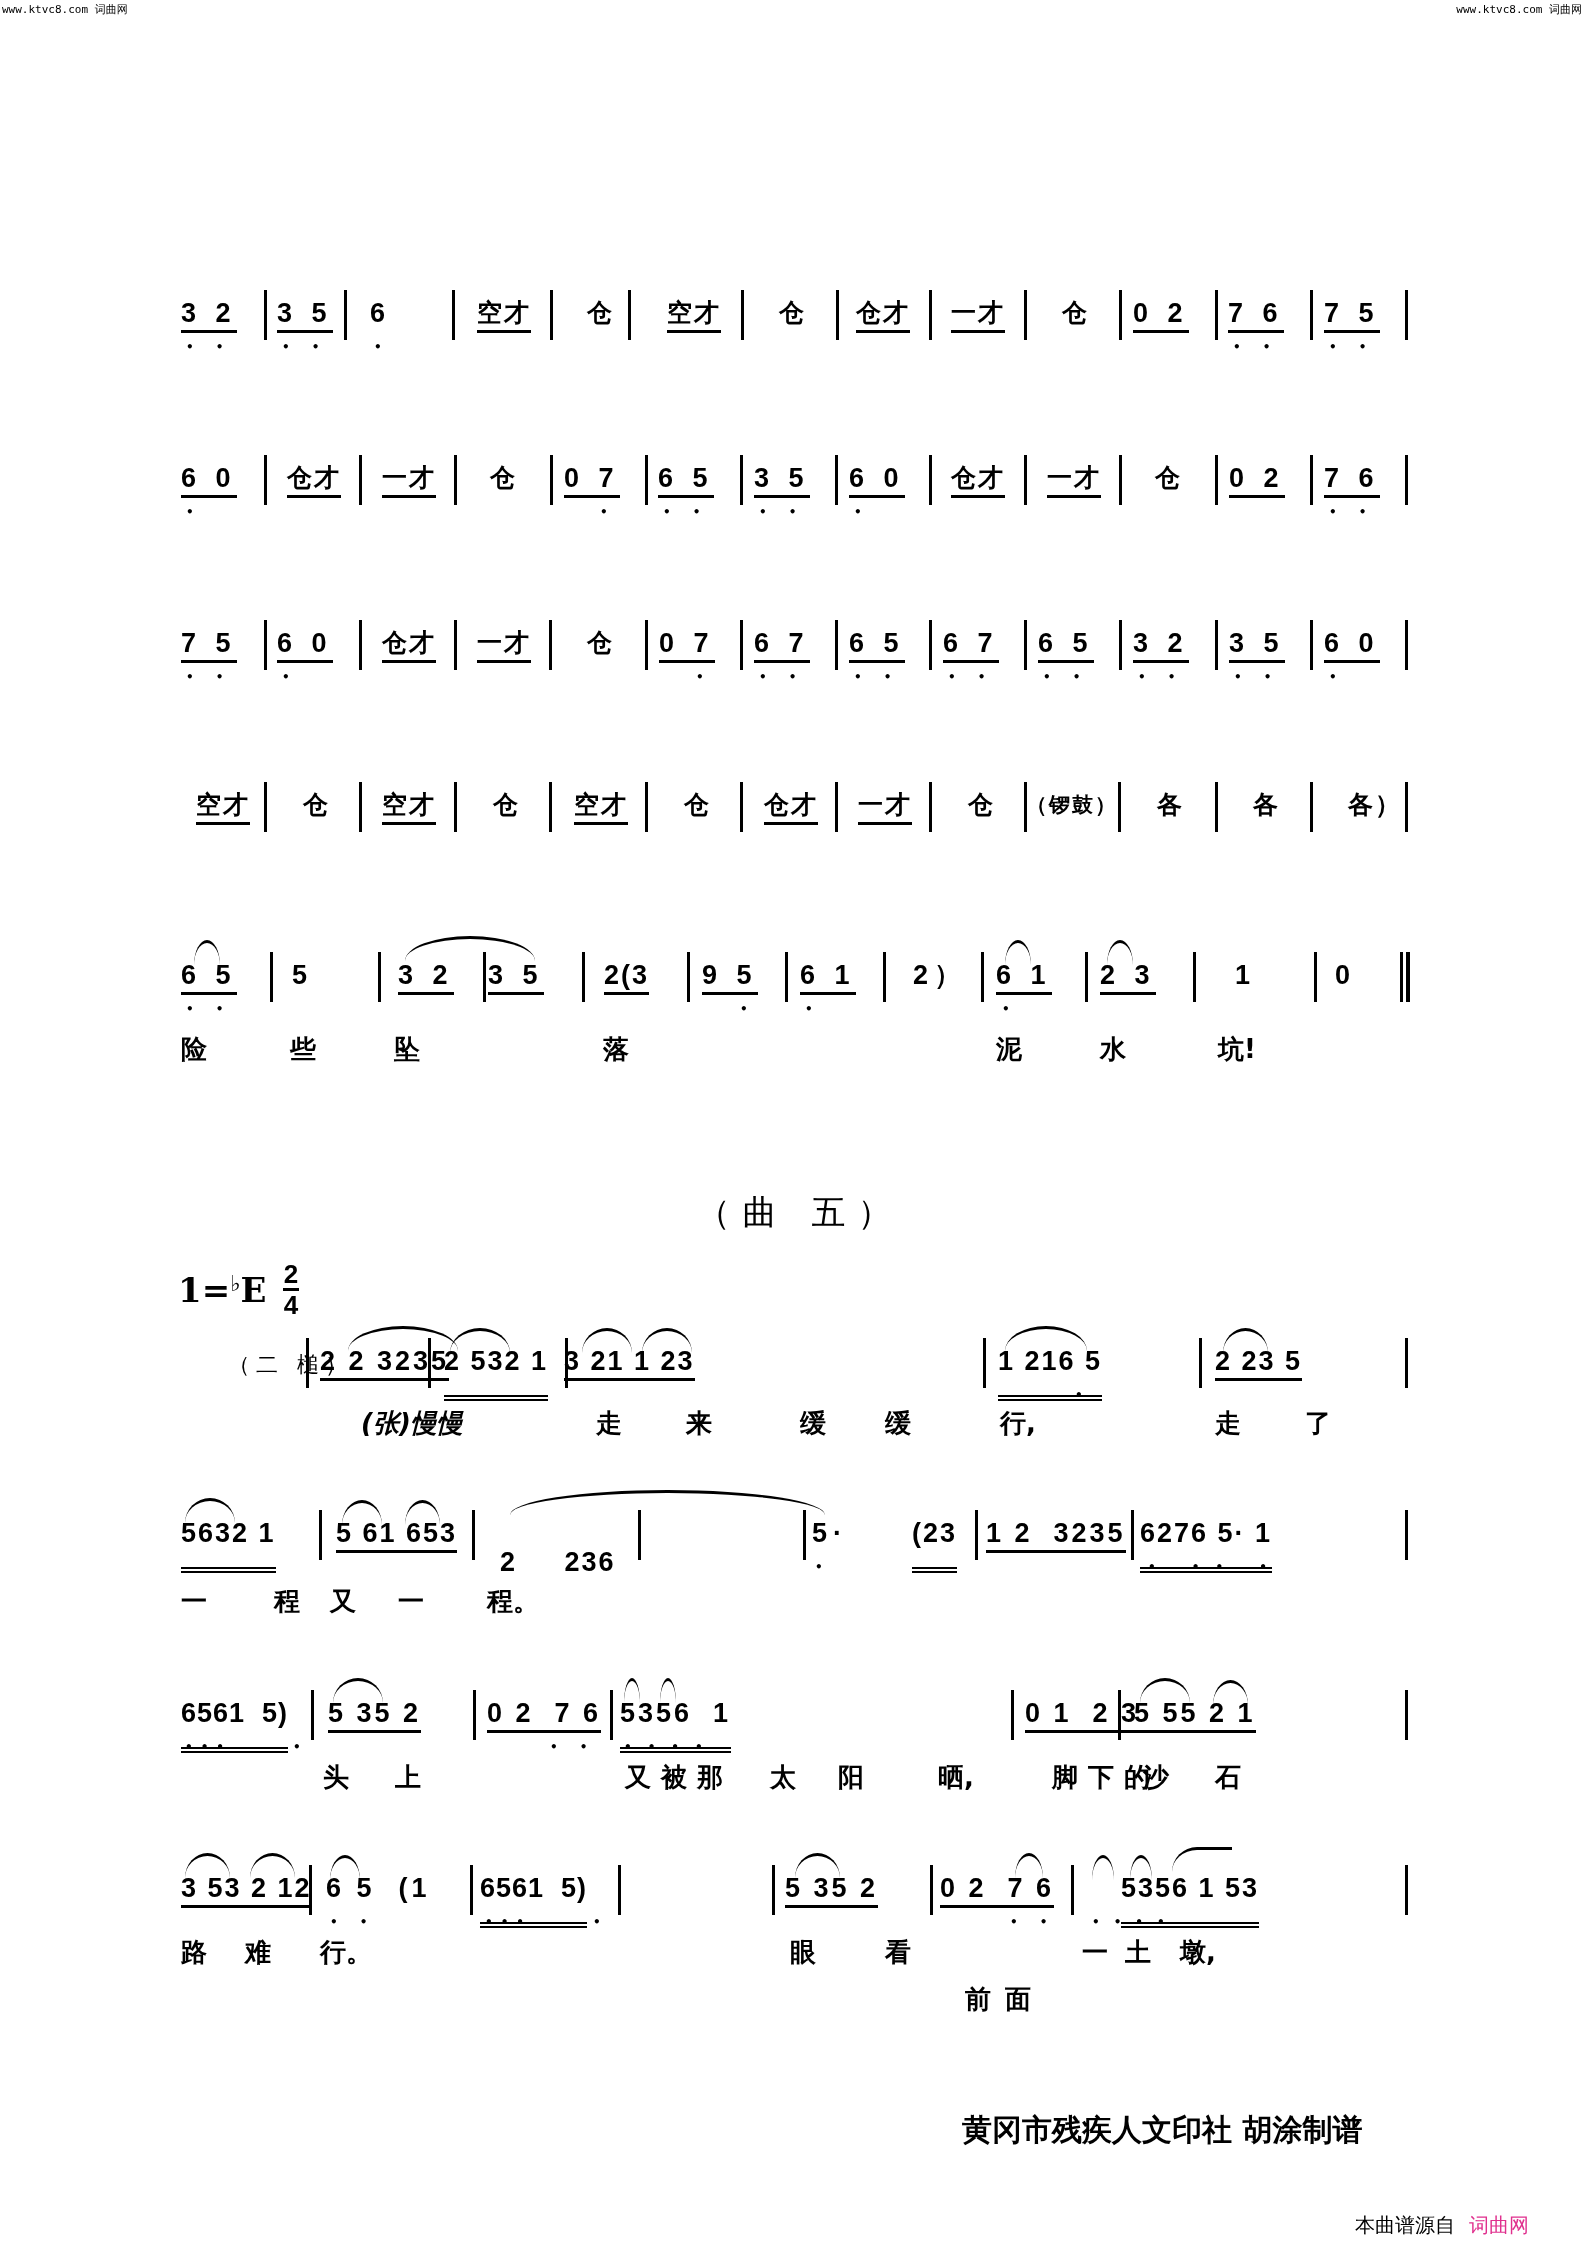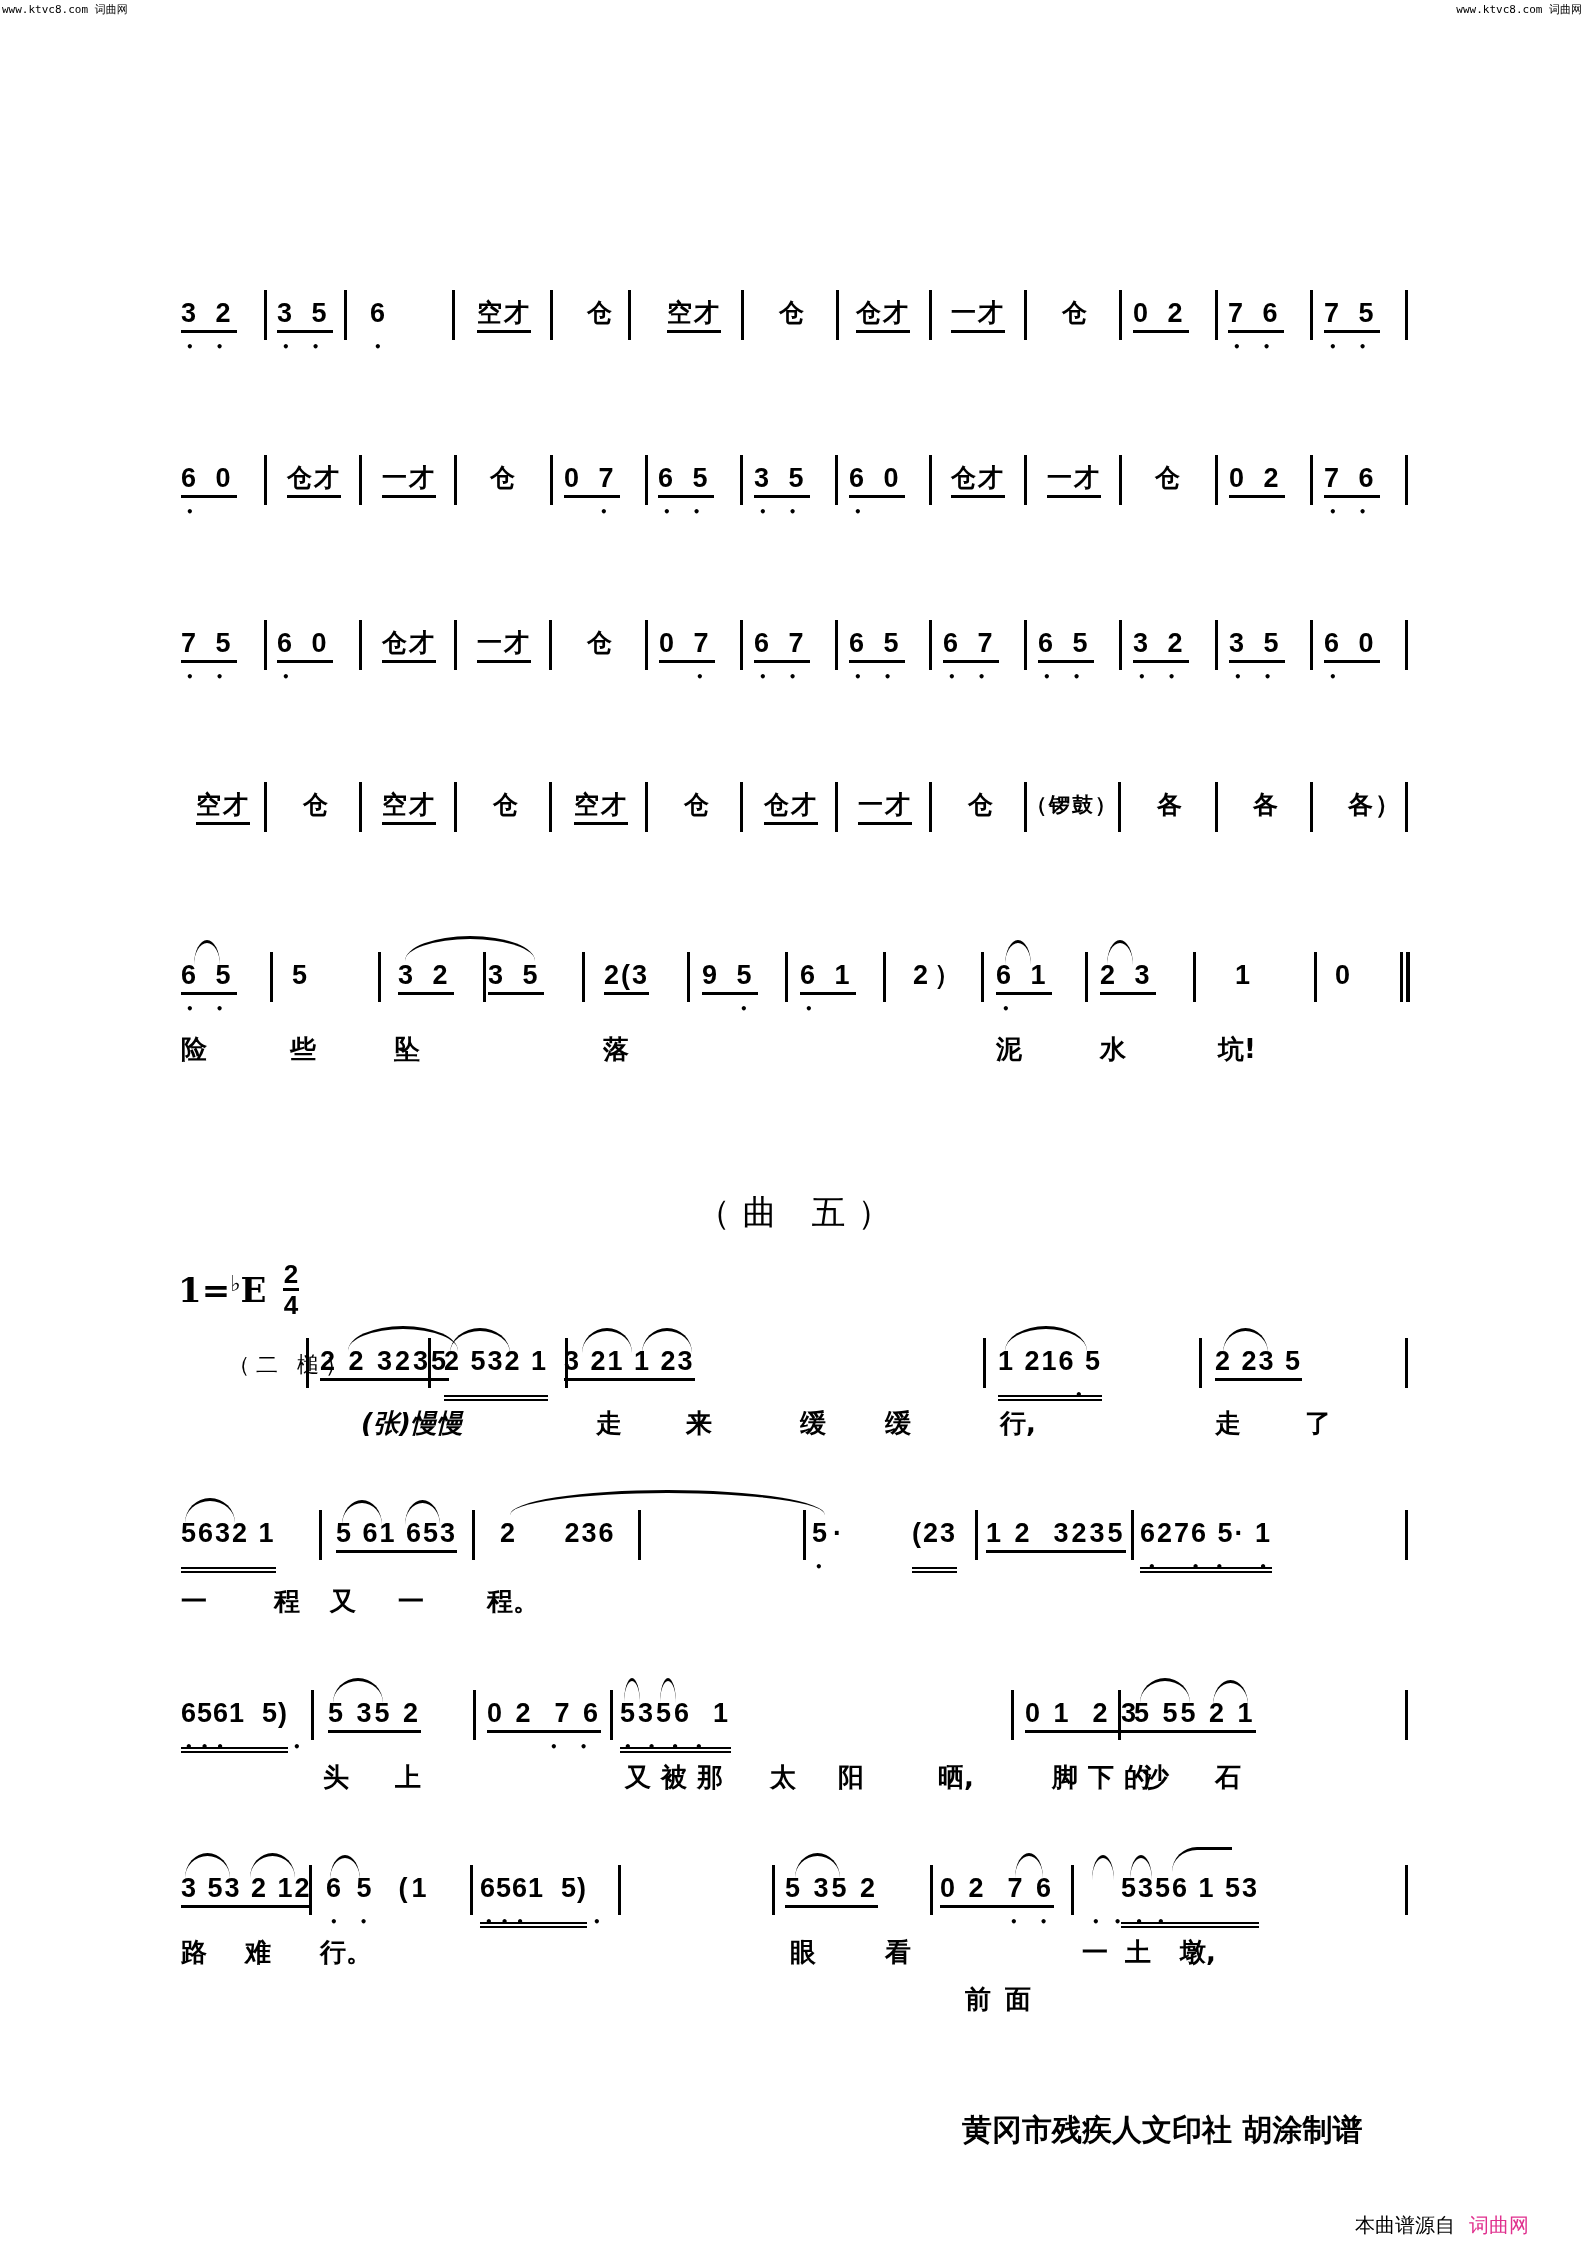--- a/index.html
+++ b/index.html
@@ -259,21 +259,21 @@
 
 <div class="row" style="top:1510px; height:130px;">
   <div class="slur" style="left:185px; top:-12px; width:50px;"></div>
   <span class="m u2" style="left:181px; letter-spacing:2px;">5632 1</span>
   <div class="bar" style="left:319px;"></div>
   <div class="slur" style="left:342px; top:-10px; width:40px;"></div>
   <div class="slur" style="left:405px; top:-10px; width:35px;"></div>
   <span class="m u1" style="left:336px; letter-spacing:2px;">5 61 653</span>
   <div class="bar" style="left:472px;"></div>
   <div class="slur" style="left:510px; top:-20px; width:315px;"></div>
-  <span class="m" style="left:500px; letter-spacing:2px; white-space:pre;">2     236</span>
+  <span class="m" style="left:500px; letter-spacing:2px; white-space:pre;margin-top:29px;">2     236</span>
   <div class="bar" style="left:638px; left:638px;"></div>
   <div class="bar" style="left:803px;"></div>
   <span class="m" style="left:812px;">5·</span>
   <span class="dots" style="left:815px;">•</span>
   <span class="m u2" style="left:912px; letter-spacing:2px;">(23</span>
   <div class="bar" style="left:975px;"></div>
   <span class="m u1" style="left:986px; letter-spacing:3px; white-space:pre;">1 2  3235</span>
   <div class="bar" style="left:1131px;"></div>
   <span class="m u2" style="left:1140px; letter-spacing:2px;">6276 5· 1</span>
   <span class="dots" style="left:1148px; letter-spacing:16px;">•&nbsp;••&nbsp;•</span>

